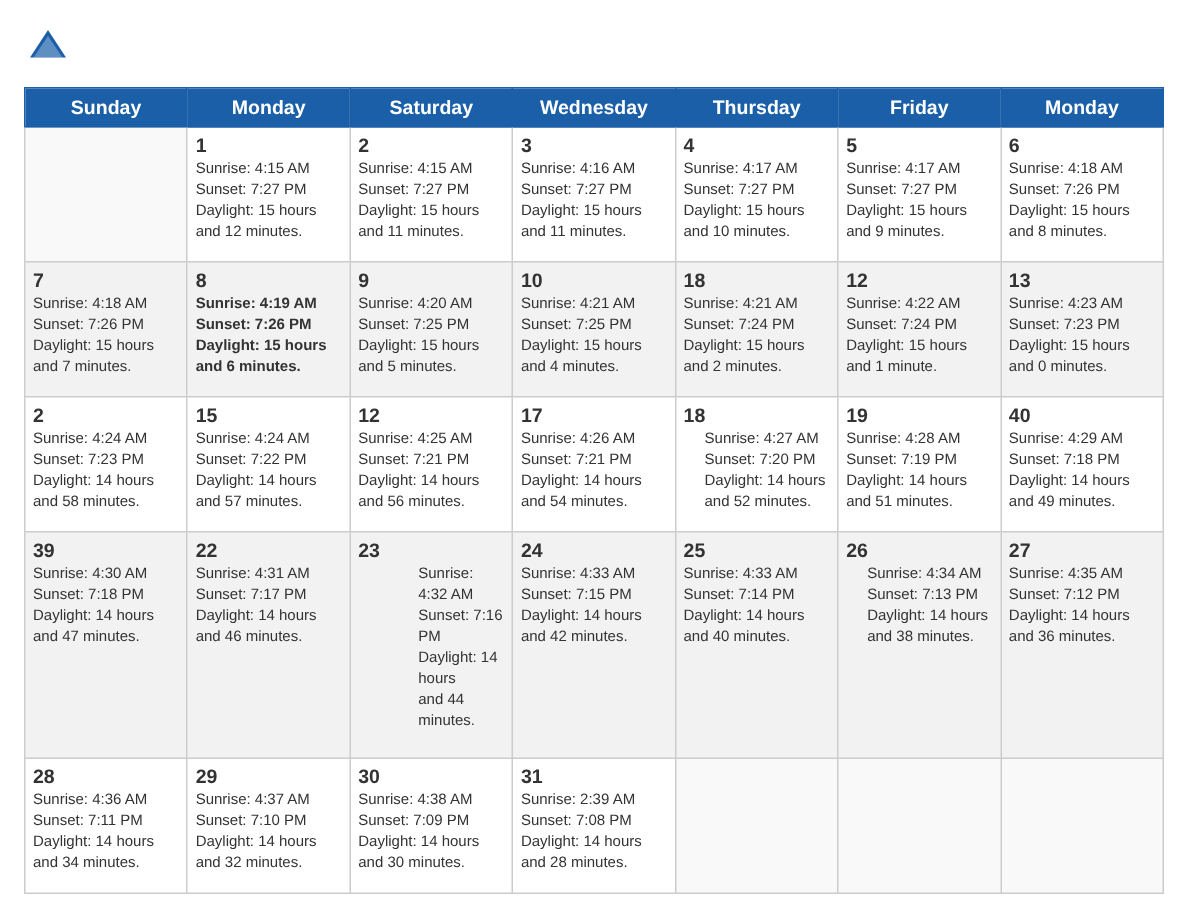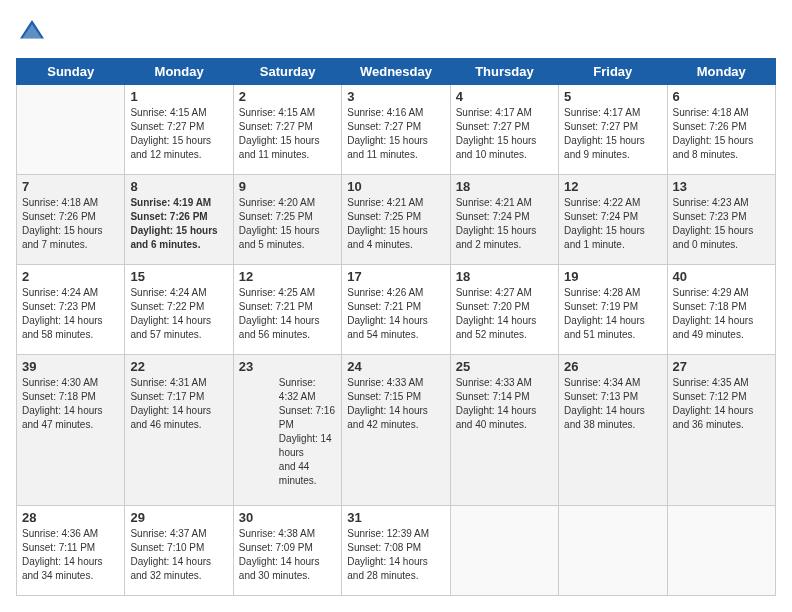--- a/index.html
+++ b/index.html
@@ -261,21 +261,21 @@
           </td>
           <td>
             <span class="day-number">17</span>
             <div class="cell-info" style="white-space: pre-line;">Sunrise: 4:26 AM
 Sunset: 7:21 PM
 Daylight: 14 hours
 and 54 minutes.</div>
           </td>
           <td>
             <span class="day-number">18</span>
-            <div class="cell-info" style="white-space: pre-line;">Sunrise: 4:27 AM
+            <div class="cell-info" style="white-space: pre-line; margin-left: 14px;">Sunrise: 4:27 AM
 Sunset: 7:20 PM
 Daylight: 14 hours
 and 52 minutes.</div>
           </td>
           <td>
             <span class="day-number">19</span>
             <div class="cell-info" style="white-space: pre-line;">Sunrise: 4:28 AM
 Sunset: 7:19 PM
 Daylight: 14 hours
 and 51 minutes.</div>
@@ -319,21 +319,21 @@
           </td>
           <td>
             <span class="day-number">25</span>
             <div class="cell-info" style="white-space: pre-line;">Sunrise: 4:33 AM
 Sunset: 7:14 PM
 Daylight: 14 hours
 and 40 minutes.</div>
           </td>
           <td>
             <span class="day-number">26</span>
-            <div class="cell-info" style="white-space: pre-line;">Sunrise: 4:34 AM
+            <div class="cell-info" style="white-space: pre-line; margin-left: 14px;">Sunrise: 4:34 AM
 Sunset: 7:13 PM
 Daylight: 14 hours
 and 38 minutes.</div>
           </td>
           <td>
             <span class="day-number">27</span>
             <div class="cell-info" style="white-space: pre-line;">Sunrise: 4:35 AM
 Sunset: 7:12 PM
 Daylight: 14 hours
 and 36 minutes.</div>
@@ -356,21 +356,21 @@
           </td>
           <td>
             <span class="day-number">30</span>
             <div class="cell-info" style="white-space: pre-line;">Sunrise: 4:38 AM
 Sunset: 7:09 PM
 Daylight: 14 hours
 and 30 minutes.</div>
           </td>
           <td>
             <span class="day-number">31</span>
-            <div class="cell-info" style="white-space: pre-line;">Sunrise: 12:39 AM
+            <div class="cell-info" style="white-space: pre-line;">Sunrise: 2:39 AM
 Sunset: 7:08 PM
 Daylight: 14 hours
 and 28 minutes.</div>
           </td>
           <td class="cell-empty"></td>
           <td class="cell-empty"></td>
           <td class="cell-empty"></td>
         </tr>
       </tbody>
   </table>

